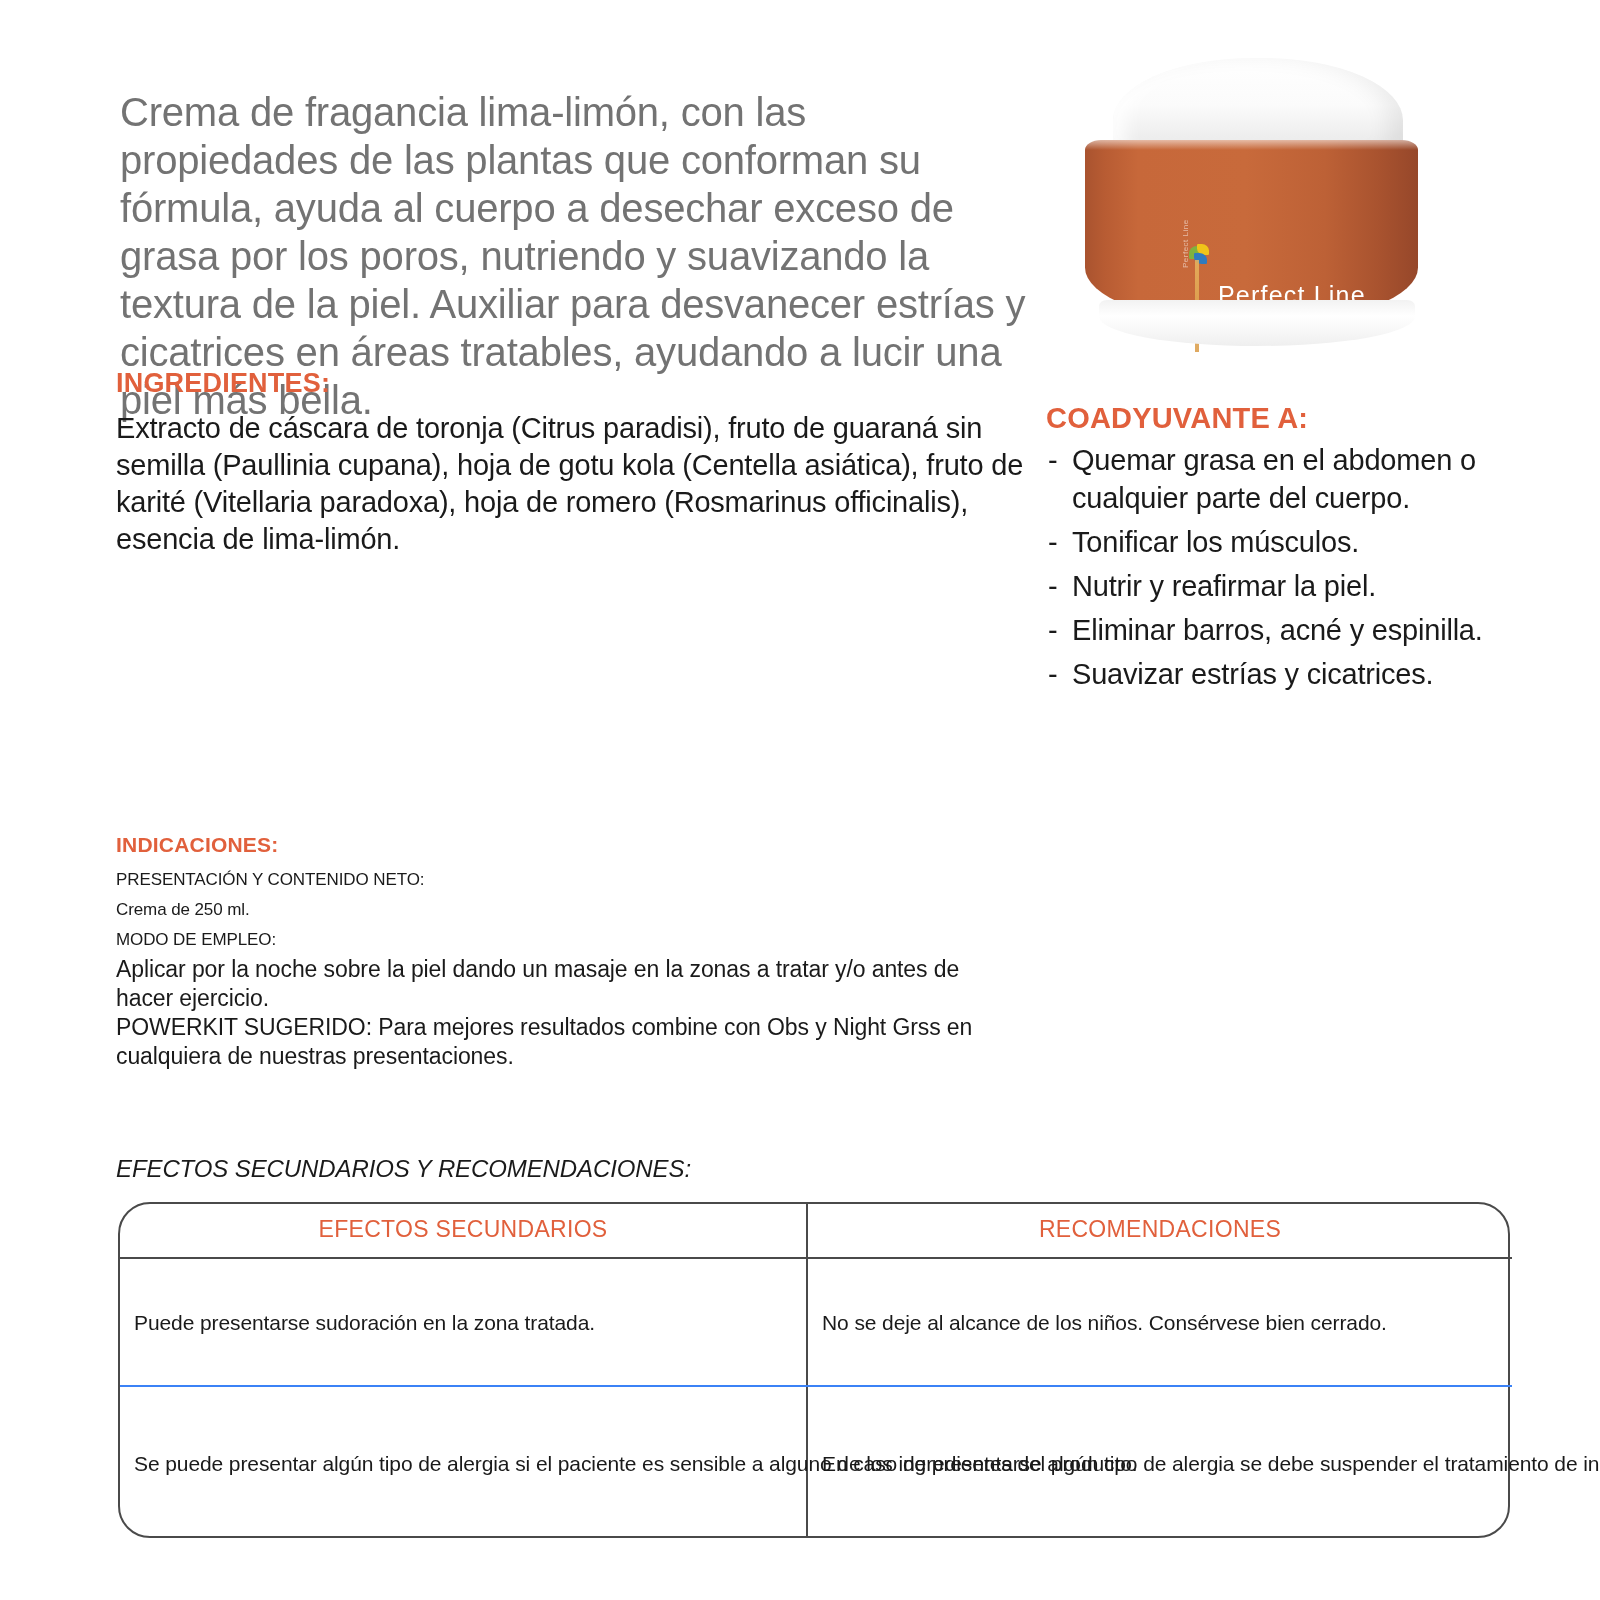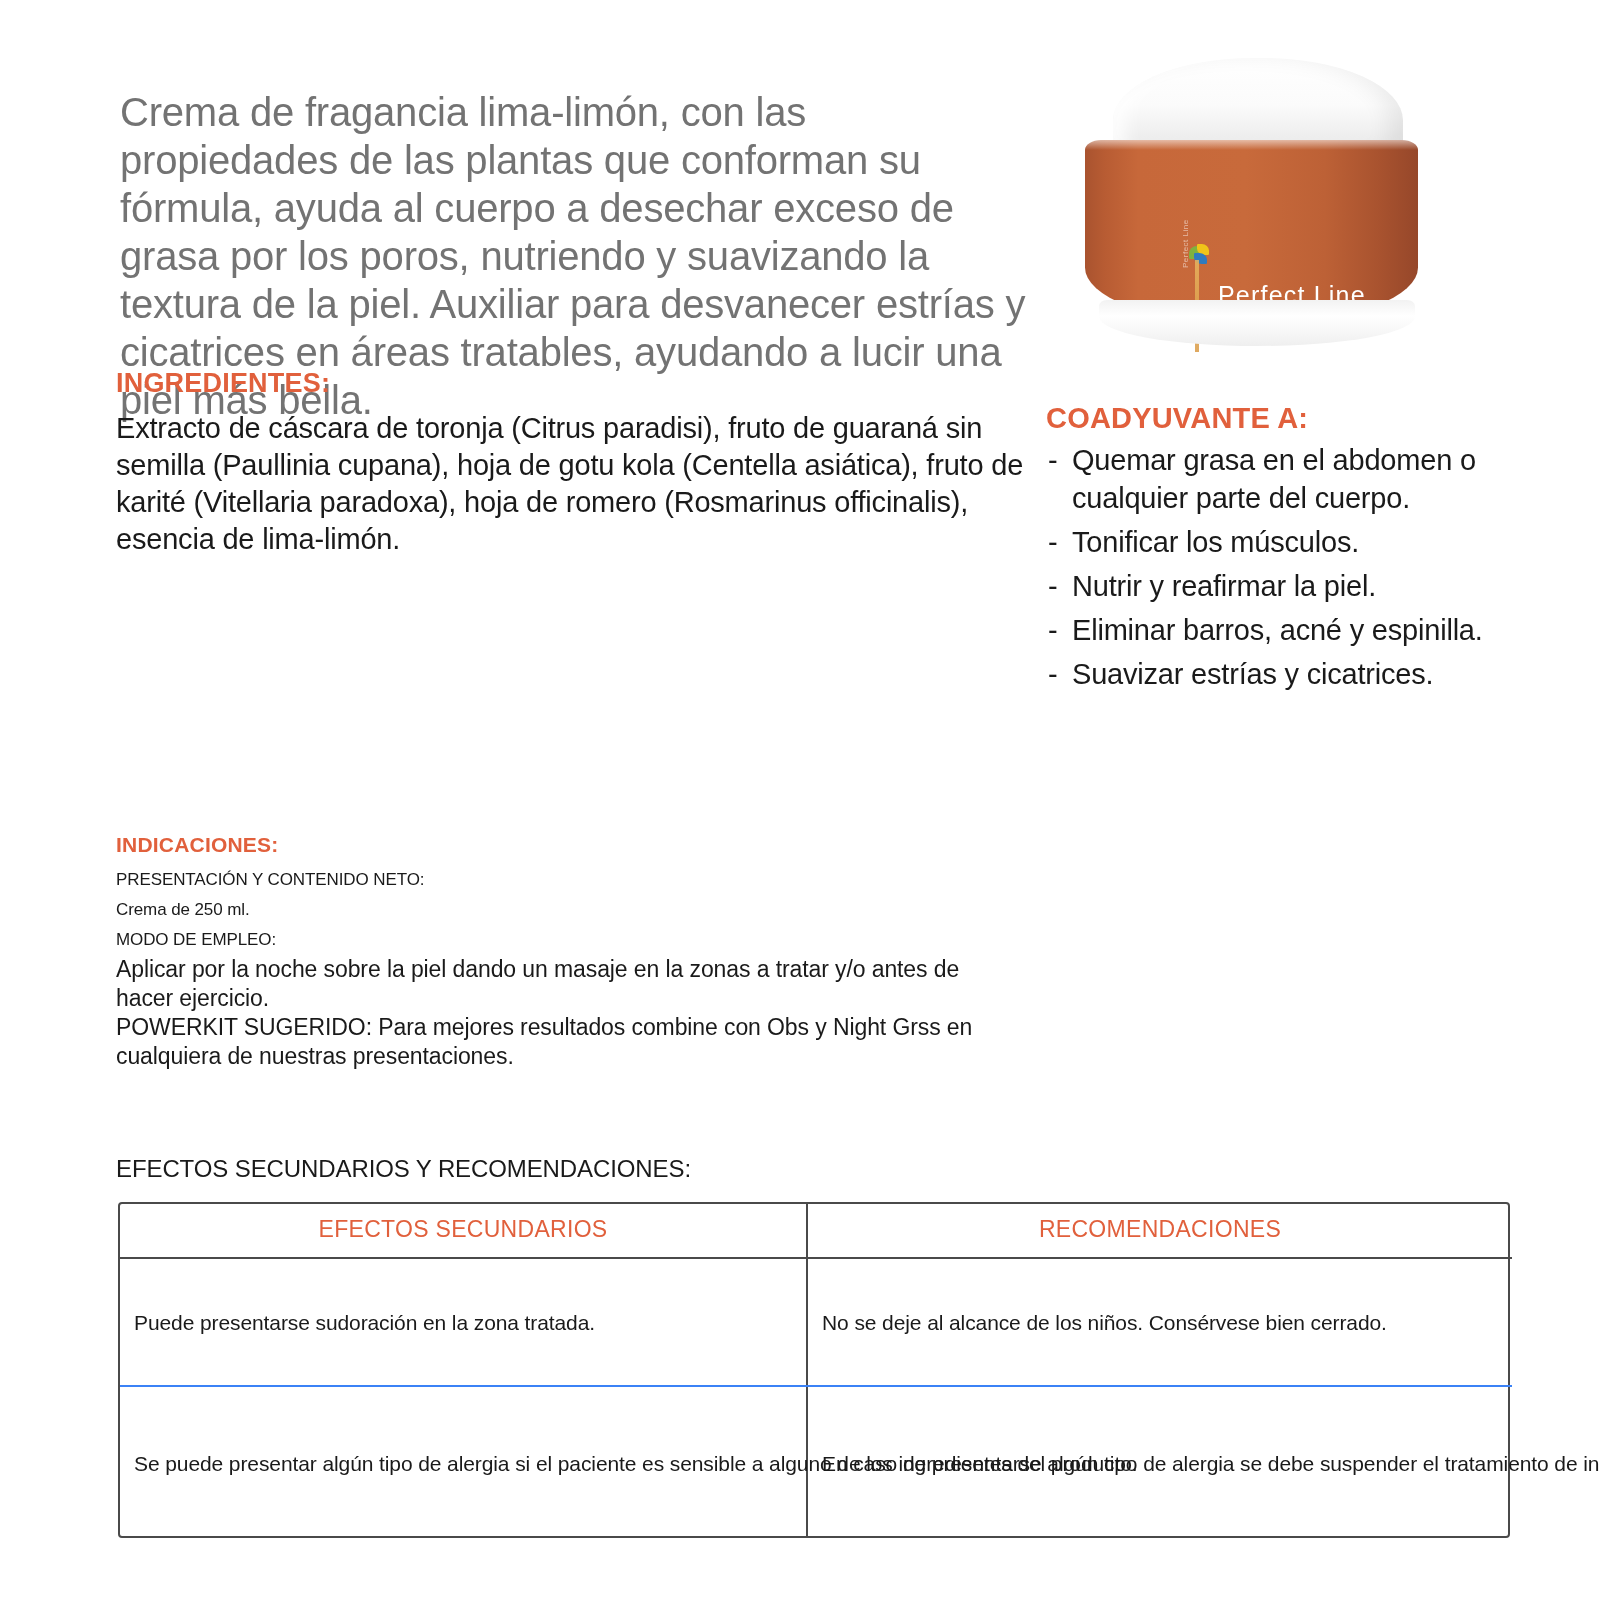--- a/index.html
+++ b/index.html
@@ -123,29 +123,30 @@
   }
 
   
   #efectos-label {
     position: absolute;
     left: 116px;
     top: 1155px;
     font-size: 24px;
     color: #1a1a1a;
     letter-spacing: -0.1px;
+    font-style: italic;
   }
 
   #efectos-table {
     position: absolute;
     left: 118px;
     top: 1202px;
     width: 1392px;
     border: 2px solid #4a4a4a;
-    border-radius: 4px;
+    border-radius: 32px;
     box-sizing: border-box;
     background: #fff;
   }
   #efectos-table table {
     width: 100%;
     border-collapse: collapse;
     table-layout: fixed;
   }
   #efectos-table col.c1 { width: 687px; }
   #efectos-table col.c2 { width: 705px; }

